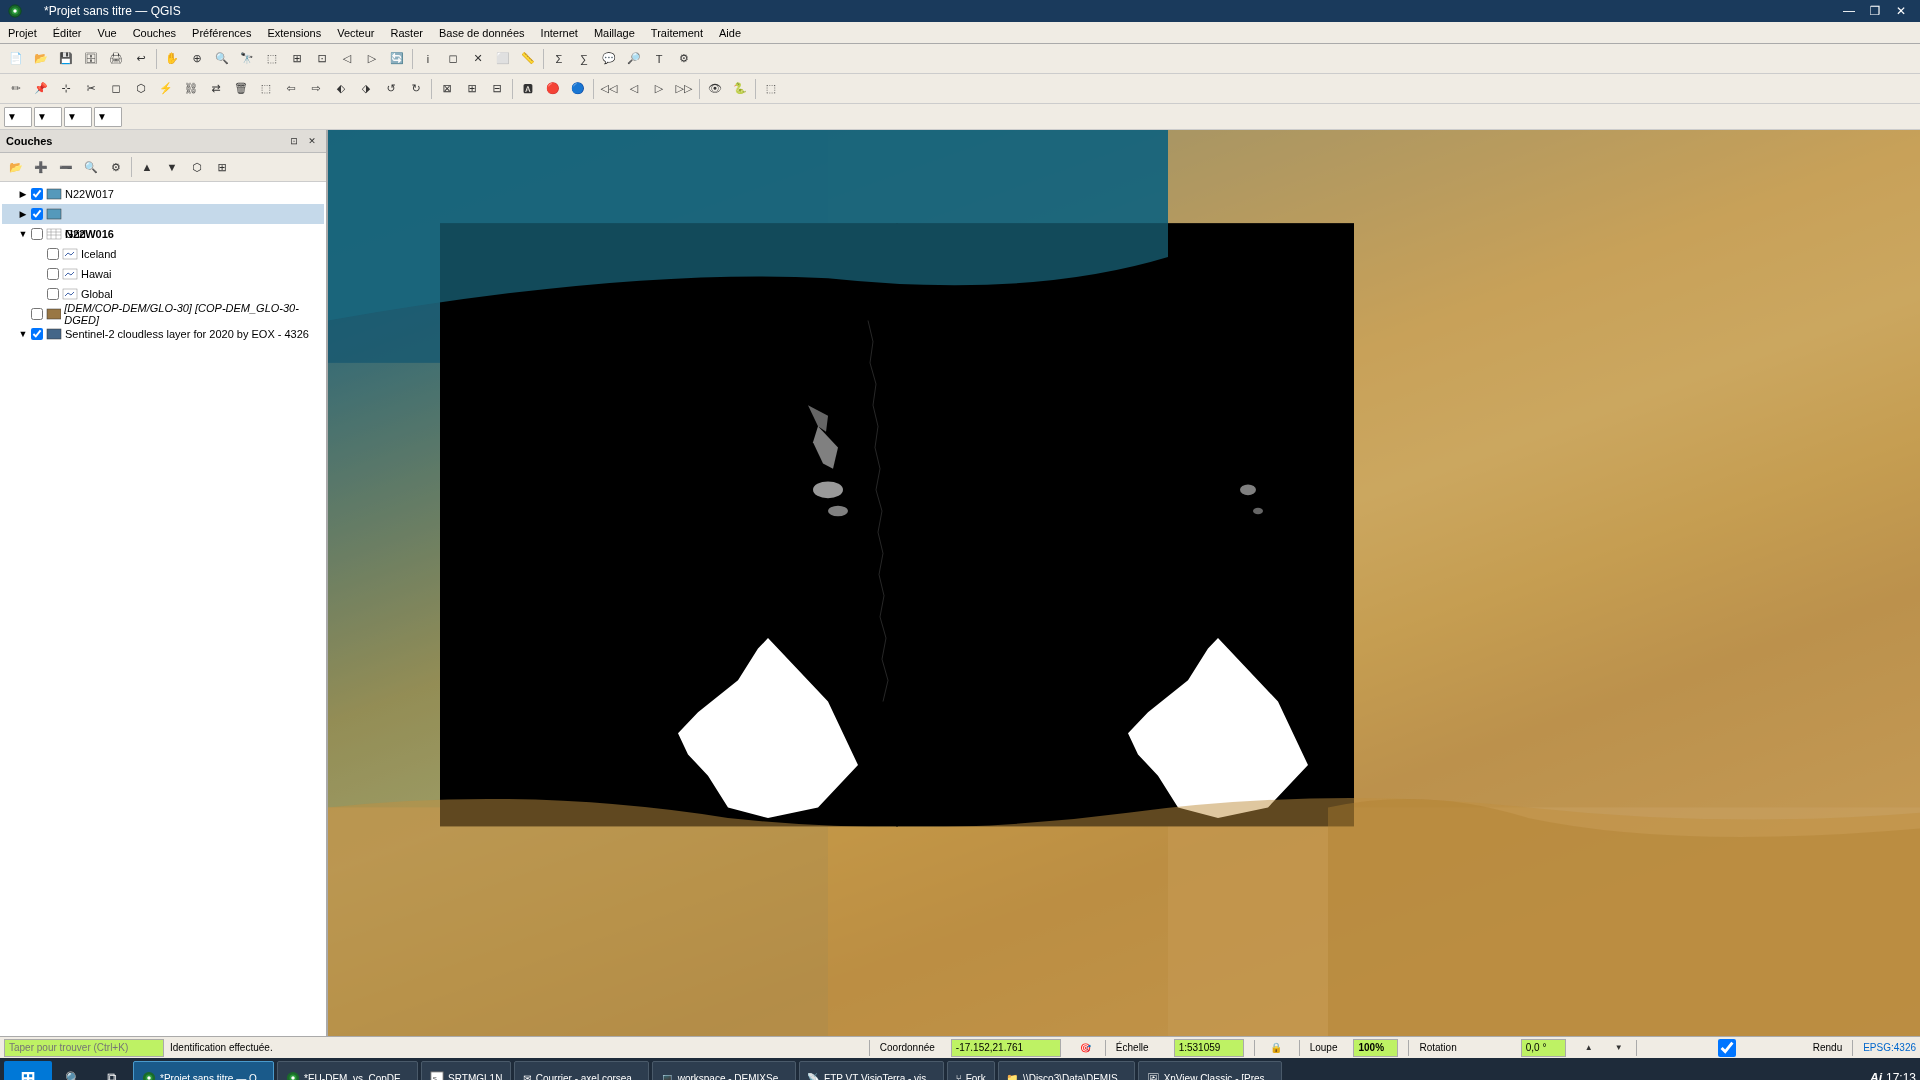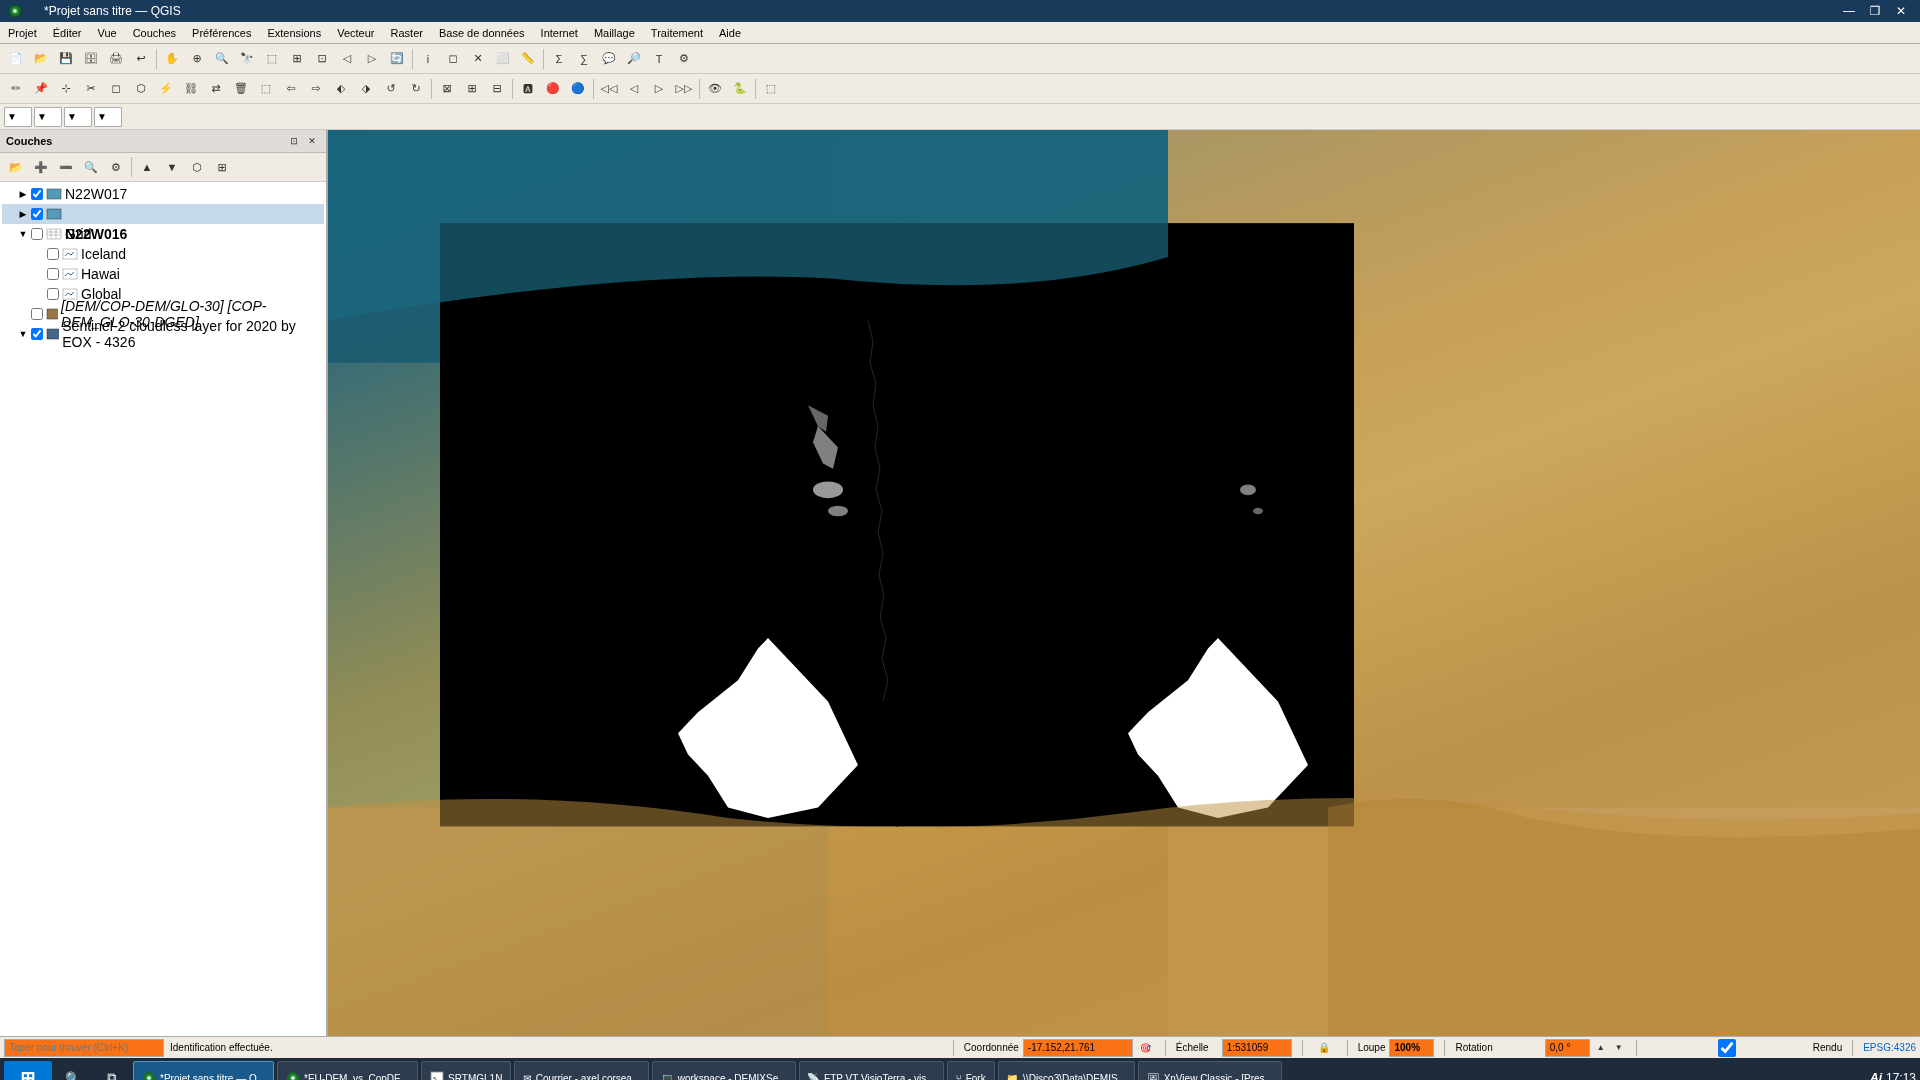--- a/index.html
+++ b/index.html
@@ -132,21 +132,21 @@
       padding: 2px 4px;
       cursor: pointer;
       font-size: 11px;
       gap: 3px;
       height: 20px;
     }
     .layer-item.active-selected { background: #c5d9ea; }
     .layer-indent { padding-left: 16px; }
     .layer-indent2 { padding-left: 32px; }
     .layer-checkbox { width: 12px; height: 12px; }
-    .layer-name { font-size: 14px; }
+    .layer-name { font-size: 11px; }
 
     
     #map-canvas {
       flex: 1;
       background: #2a5a6a;
       position: relative;
       overflow: hidden;
     }
 
     
@@ -155,24 +155,24 @@
       background: #f0ece4;
       border-top: 1px solid #aaa;
       display: flex;
       align-items: center;
       padding: 0 4px;
       font-size: 10px;
       gap: 6px;
     }
     #status-bar input {
       height: 18px; border: 1px solid #aaa; font-size: 10px; padding: 0 4px;
-      width: 160px; background: #f97316;
+      width: 160px; background: #bef264;
     }
     .status-sep { width: 1px; height: 16px; background: #aaa; margin: 0 4px; }
-    .status-item { display: flex; align-items: center; gap: 4px; }
+    .status-item { display: flex; align-items: center; gap: 16px; }
     .status-item input[type="text"] {
       height: 18px; border: 1px solid #aaa; font-size: 10px; padding: 0 3px;
       background: white;
     }
 
     
     #taskbar {
       height: 40px;
       background: #1e2b3a;
       display: flex;

